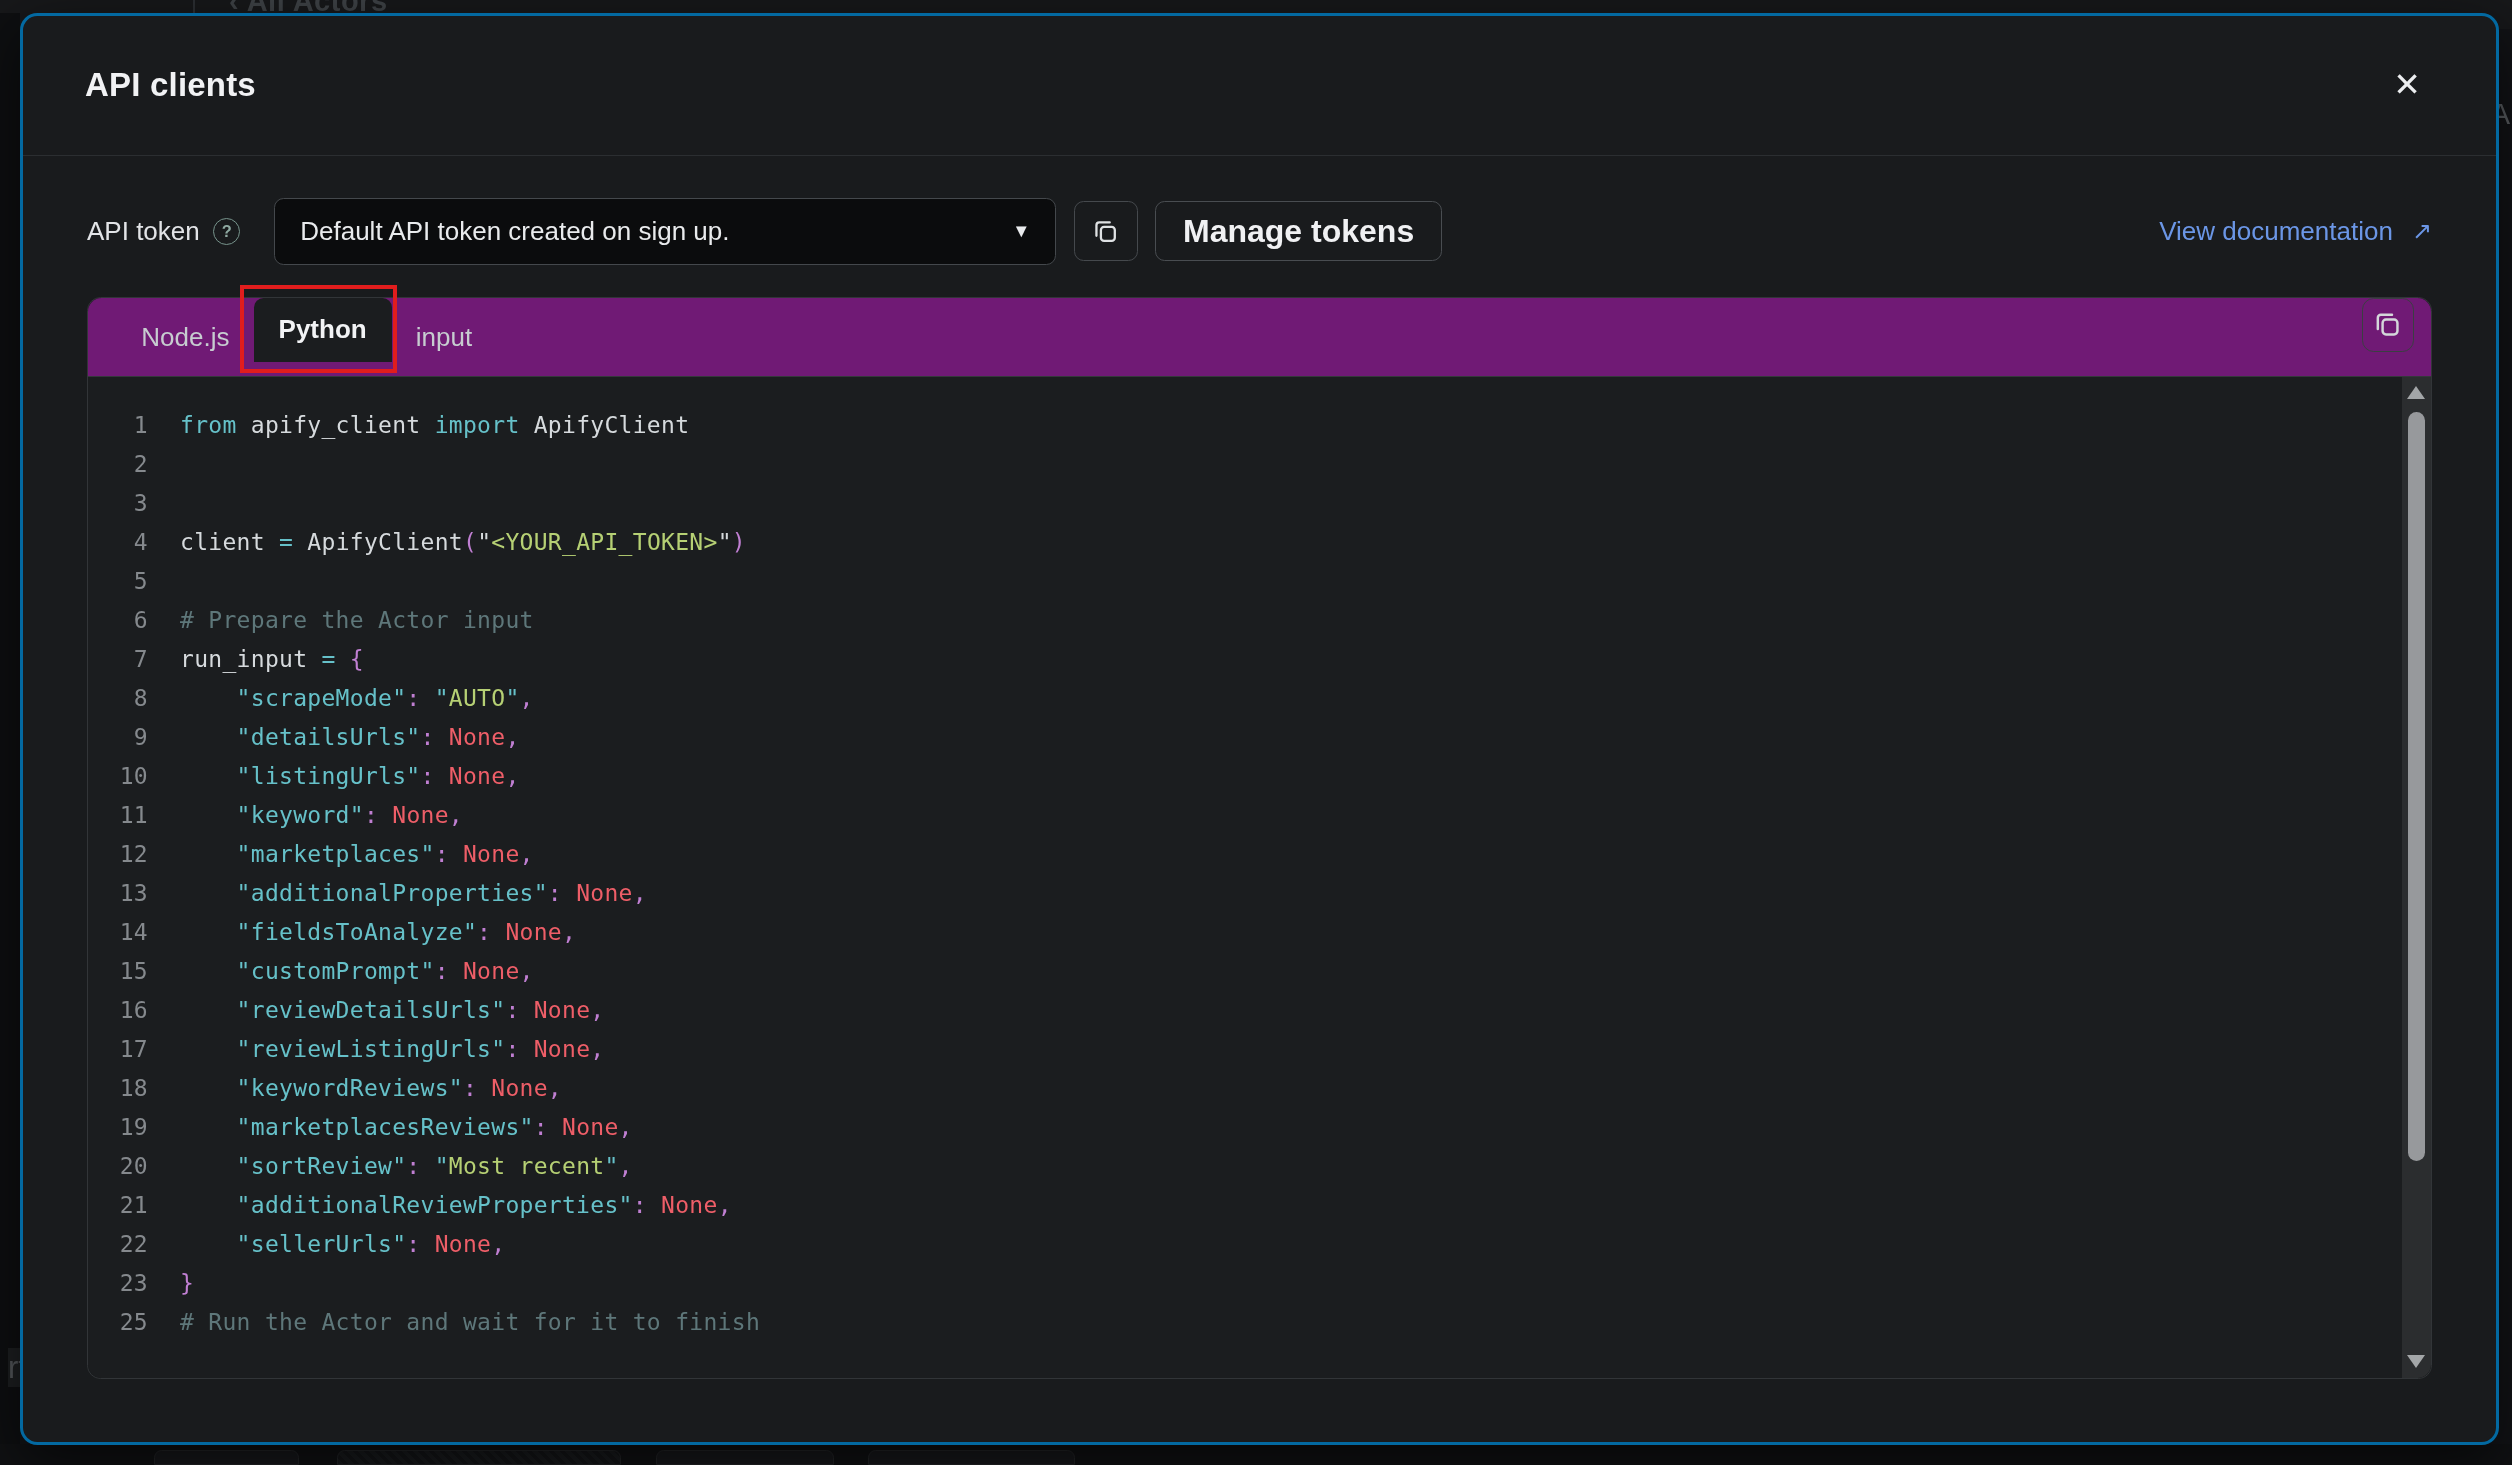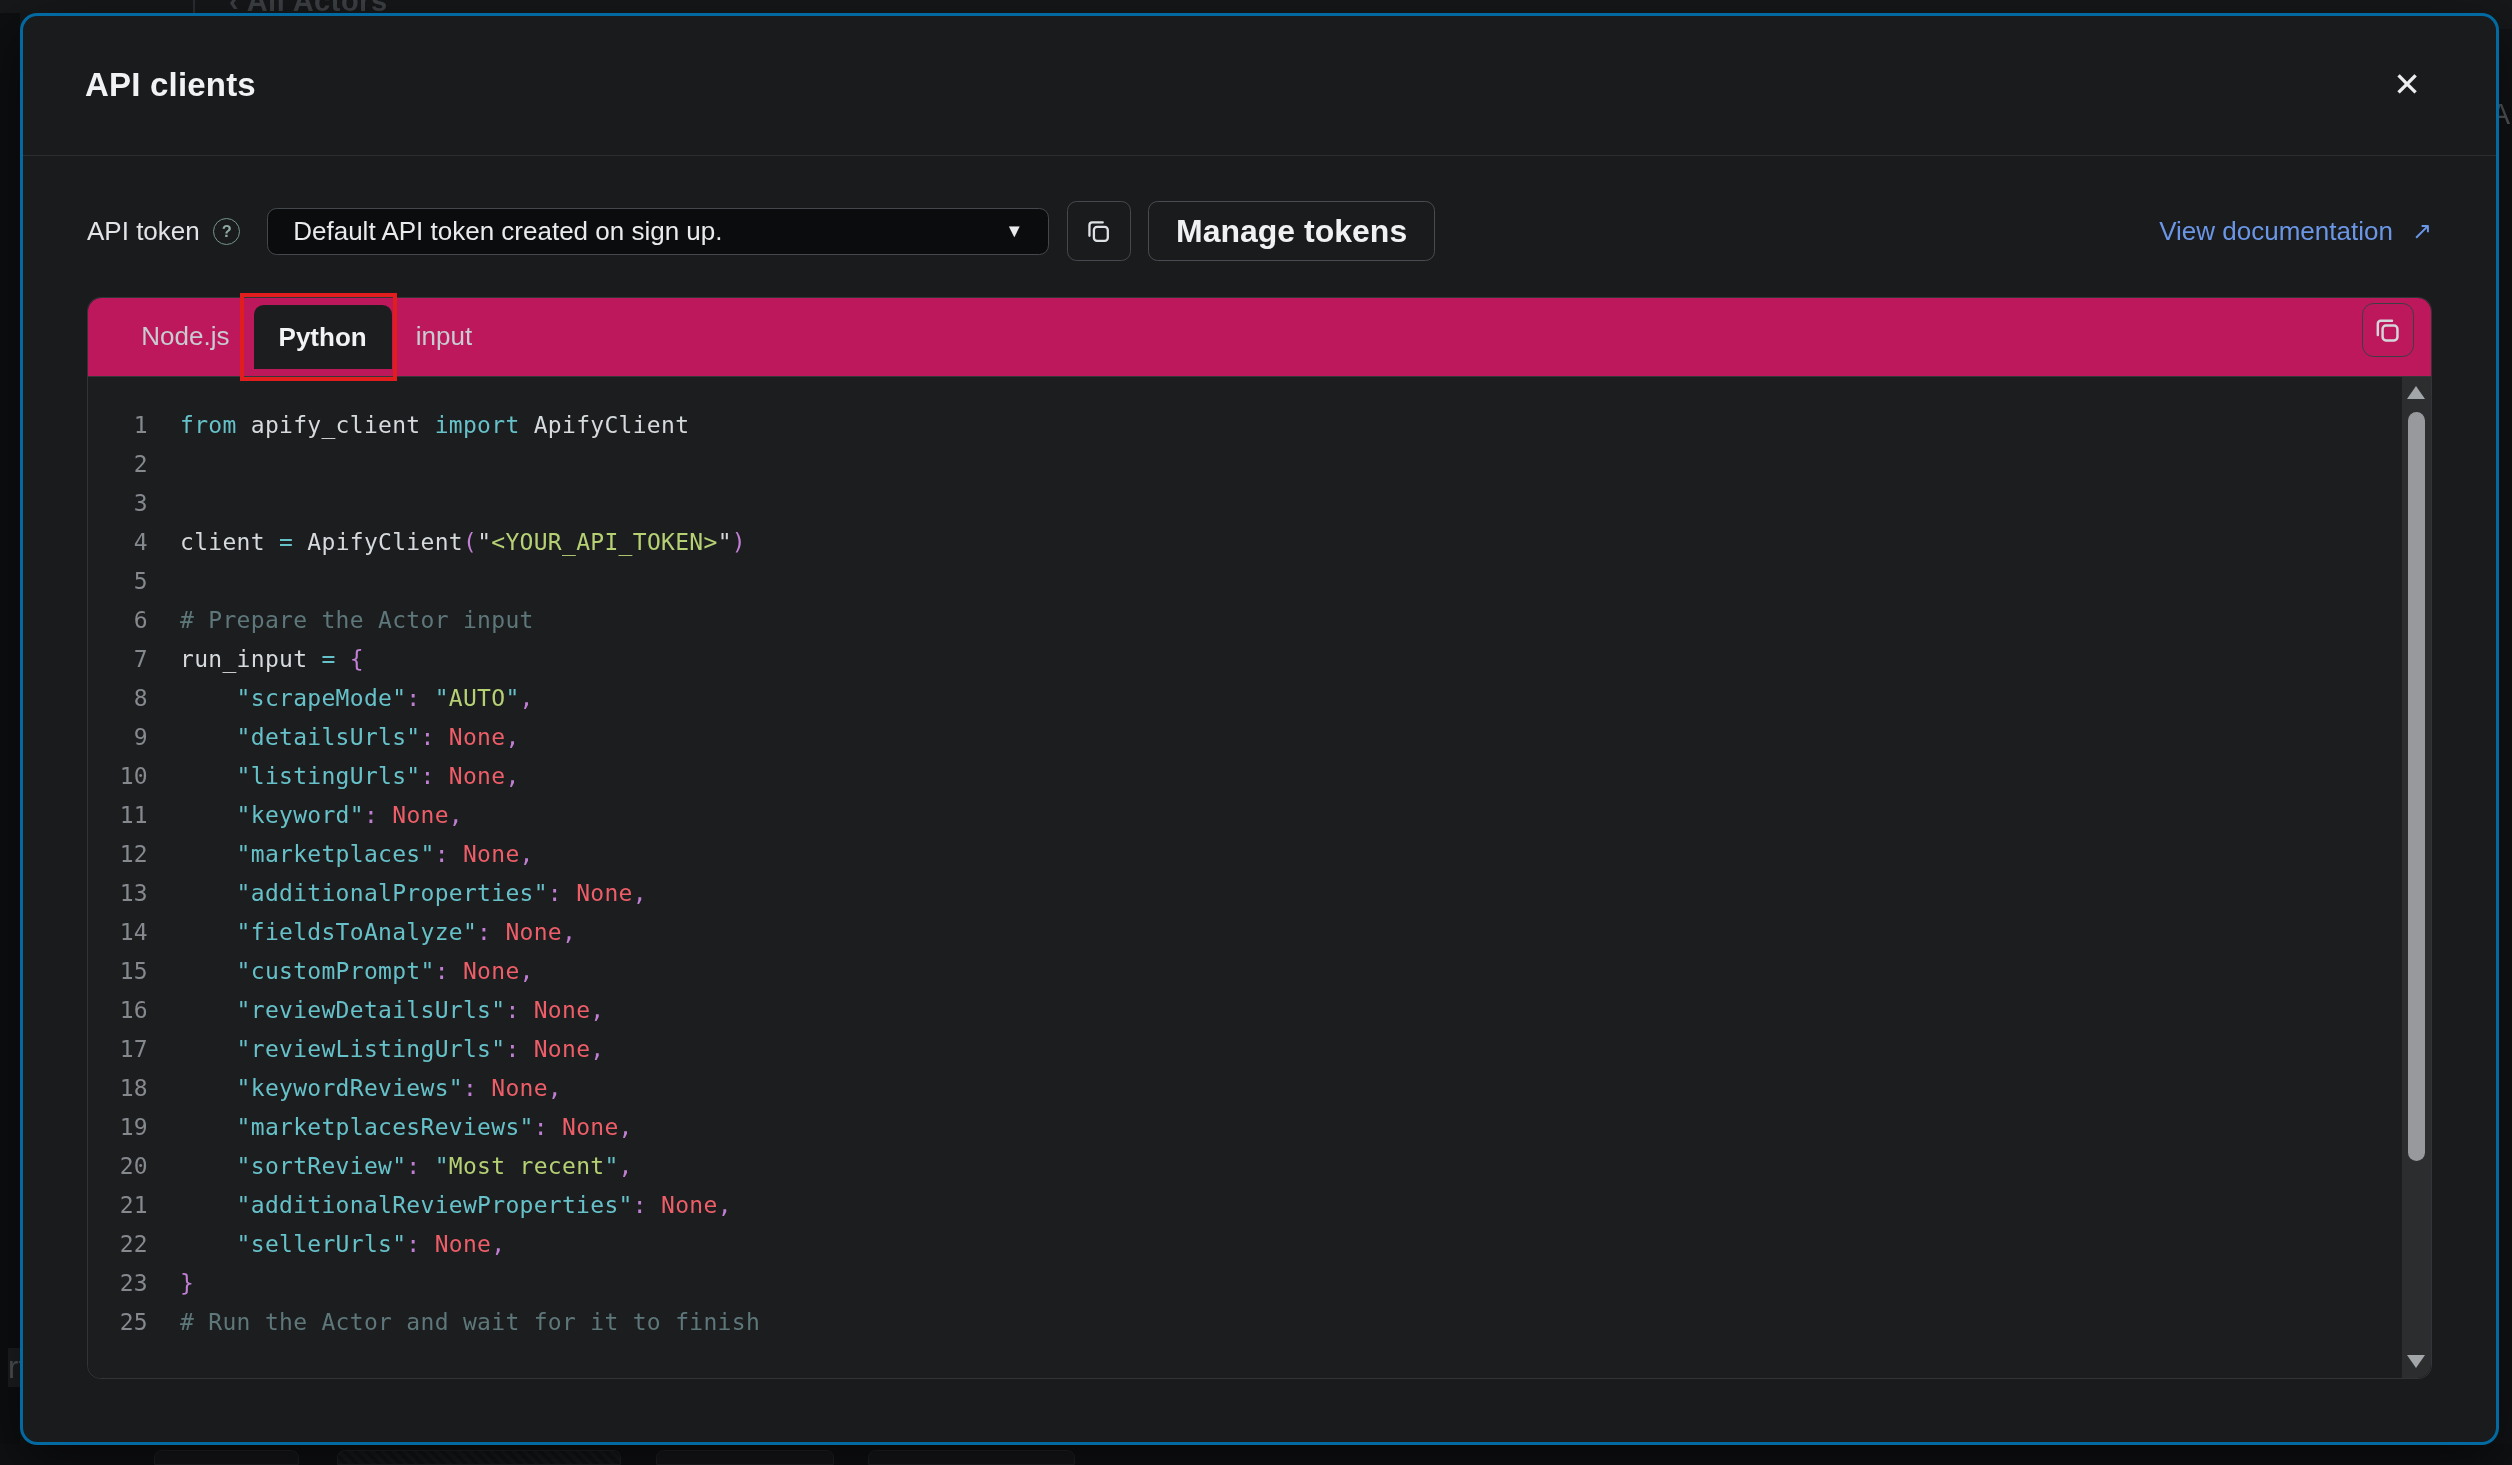--- a/index.html
+++ b/index.html
@@ -42,21 +42,21 @@
   .modal-body { padding:42px 64px 0 64px; }
 
   
   .token-row { display:flex; align-items:center; height:67px; }
   .token-label { font-size:26px; color:#e2e4e7; }
   .help-icon {
     width:27px; height:27px; margin-left:13.5px; border:1.9px solid #77948c; border-radius:50%;
     color:#8faaa2; font-size:16.4px; font-weight:700; display:flex; align-items:center; justify-content:center;
   }
   .token-select {
-    margin-left:27px; width:782px; height:47px; background:#0b0c0d;
+    margin-left:34px; width:782px; height:67px; background:#0b0c0d;
     border:1px solid #44484c; border-radius:9.6px; display:flex; align-items:center;
     padding:0 25px; cursor:pointer;
   }
   .token-select-value { font-size:26px; color:#e9ebed; }
   .select-caret { margin-left:auto; font-size:18.3px; color:#e9ebed; }
   .icon-btn {
     height:60px; border:1px solid #45494d; border-radius:9.6px; background:transparent;
     display:flex; align-items:center; justify-content:center; cursor:pointer;
   }
   .copy-token-btn { width:64px; margin-left:17.4px; }
@@ -65,22 +65,22 @@
     background:transparent; color:#f0f1f3; font-size:32px; font-weight:700; cursor:pointer;
     font-family:"Liberation Sans", sans-serif;
   }
   .doc-link { margin-left:auto; display:flex; align-items:center; gap:19px; text-decoration:none; cursor:pointer; }
   .doc-link-text { font-size:26px; color:#6b96e6; }
   .doc-link-arrow { font-size:24px; color:#6b96e6; font-family:"DejaVu Sans", sans-serif; }
 
   
   .code-container { margin-top:32px; border:1px solid #323538; border-radius:13.5px; overflow:visible; }
   .tab-bar {
-    height:79px; background:#be185d; border-radius:13.5px 13.5px 0 0;
-    border-bottom:1px solid #35383b; display:flex; align-items:center; padding-left:35px;
+    height:79px; background:#701a75; border-radius:13.5px 13.5px 0 0;
+    border-bottom:1px solid #35383b; display:flex; align-items:flex-start; padding-left:35px;
   }
   .tab { font-size:26px; color:#c7ccd0; padding:0 18.3px; height:79px; display:flex; align-items:center; cursor:pointer; }
   .tab-active-wrap { position:relative; height:64px; margin:0 5.8px -1px 5.8px; z-index:2; }
   .tab-active {
     height:100%; background:#1b1d1f; border-radius:9.6px 9.6px 0 0;
     display:flex; align-items:center; padding:0 25px;
     font-size:26px; font-weight:700; color:#f2f3f5; cursor:pointer;
   }
   .annotation-box {
     position:absolute; left:-13.5px; right:-5.8px; top:-12.5px; bottom:-11.6px;

